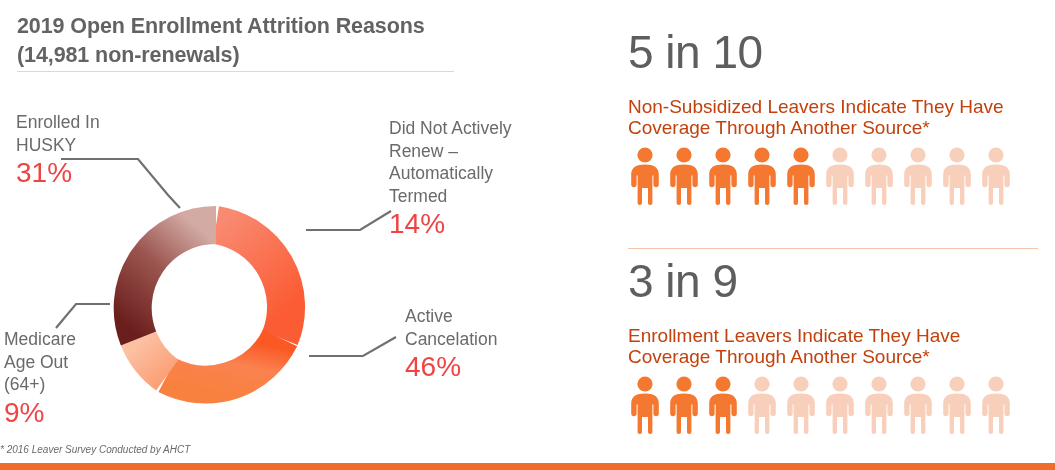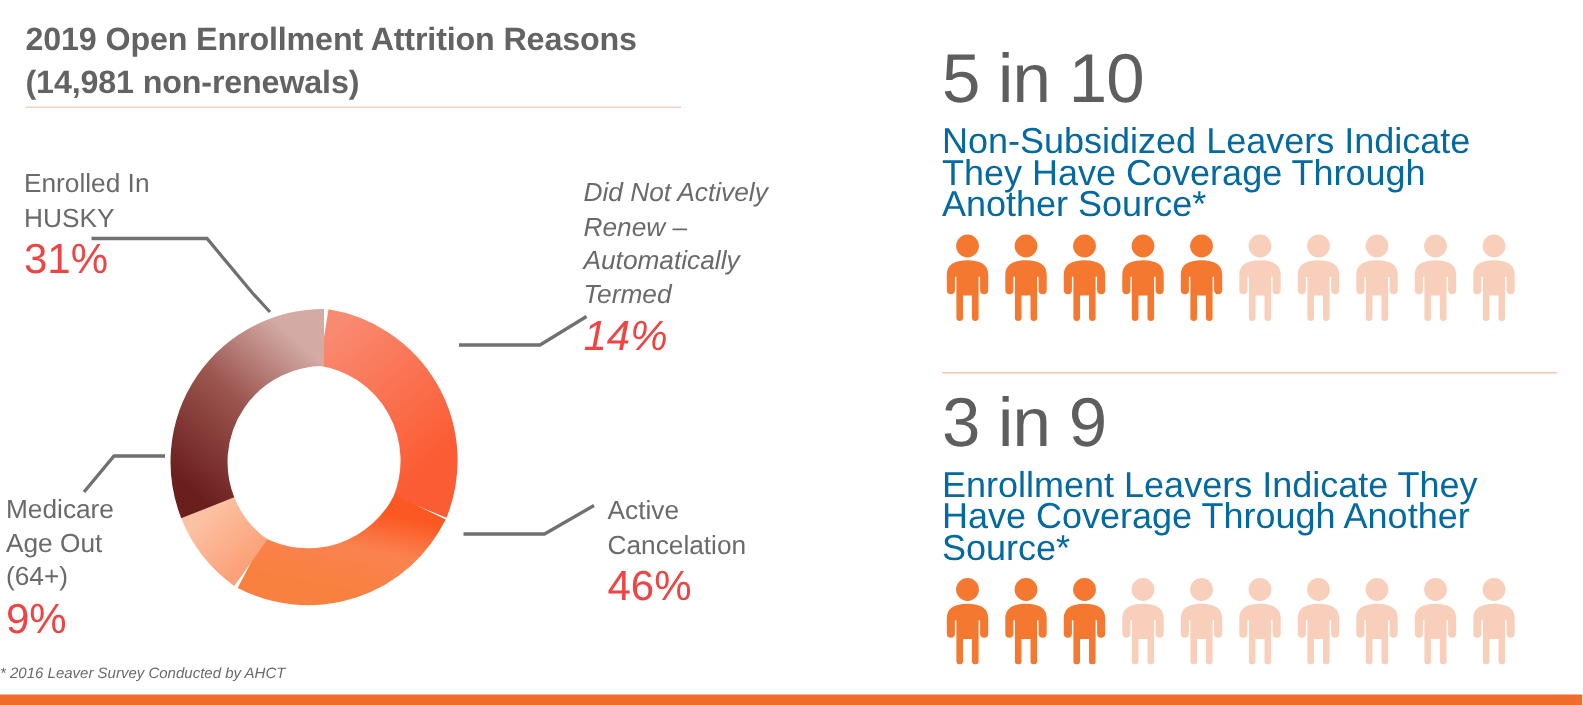--- a/index.html
+++ b/index.html
@@ -61,22 +61,22 @@
     white-space: pre-line;
   }
   .callout .cl-pct {
     font-size: 28px;
     line-height: 32px;
     color: #ef4444;
     margin-top: 1px;
   }
 
   #callout-husky    { left: 16px;  top: 99px;  width: 160px; margin-top: 12px; }
-  #callout-renew    { left: 389px; top: 117px; width: 190px; font-style: italic; }
-  #callout-active   { left: 405px; top: 305px; width: 190px; margin-top: 24px; }
+  #callout-renew    { left: 389px; top: 117px; width: 190px; }
+  #callout-active   { left: 405px; top: 305px; width: 190px; }
   #callout-medicare { left: 4px;   top: 328px; width: 150px; }
 
   #footnote {
     position: absolute;
     left: 0; top: 444px;
     font-size: 10px;
     font-style: italic;
     color: #6a6a6a;
   }
 
@@ -90,24 +90,24 @@
   #stat-block-1 { top: 14px; }
   #stat-block-2 { top: 243px; }
 
   .stat-head {
     font-size: 46px;
     line-height: 52px;
     color: #5e5e5e;
     letter-spacing: -0.5px;
   }
   .stat-sub {
-    font-size: 24px;
+    font-size: 19px;
     line-height: 21px;
-    color: #0369a1;
-    margin-top: 6px;
+    color: #c2410c;
+    margin-top: 18px;
     width: 385px;
   }
   .pictogram {
     margin-top: 9px;
     display: flex;
     gap: 5px;
   }
   .pictogram svg { display: block; }
 
   #divider {

